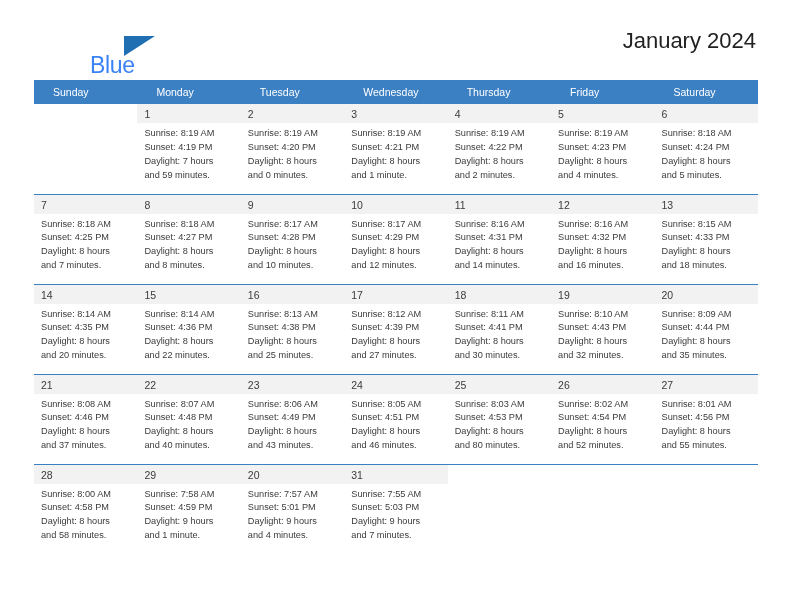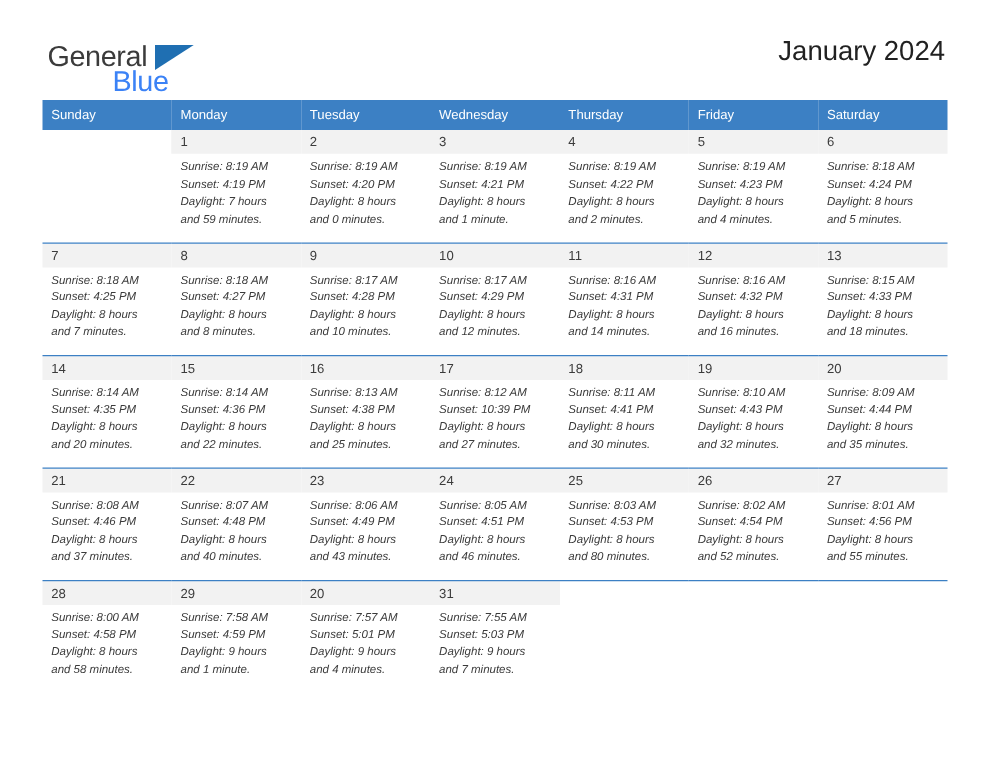--- a/index.html
+++ b/index.html
@@ -33,40 +33,39 @@
   }
   .titles { text-align: right; padding-right: 2px; }
   .cal-title { font-size: 22px; color: #212121; font-weight: normal; line-height: 1.15; }
   .cal-sub { font-size: 14px; color: #212121; margin-top: 7px; }
 
   
   table.cal { width: 724px; border-collapse: collapse; table-layout: fixed; margin-top: 10px; }
   table.cal th {
     background: #3c80c4; color: #ffffff;
     font-size: 10.5px; font-weight: normal; text-align: left;
-    padding: 6px 0 6px 7px; height: 22px;
+    padding: 6px 0 6px 19px; height: 22px;
   }
   td.day { vertical-align: top; padding: 0; border: none; height: 90px; width: 103.4px; }
   td.day.sep { border-top: 1.6px solid #3c80c4; }
   .daynum {
     background: #f2f2f2; color: #3b3b3b;
     font-size: 10.5px; padding: 4px 0 4px 7px; height: 19px;
   }
   .daynum.empty { background: #ffffff; }
-  .info { padding: 4px 6px 0 7px; font-size: 9.2px; color: #3b3b3b; line-height: 1.52; font-style: italic; }
+  .info { padding: 4px 6px 0 7px; font-size: 9.2px; color: #3b3b3b; line-height: 1.52; }
   .info div { white-space: nowrap; }
 </style>
 </head>
 <body>
 
 <div class="page">
 
   <div class="topbar">
     <div class="logo">
-      <span class="logo-general">General</span>
       <span class="logo-tri"></span>
       <span class="logo-blue">Blue</span>
     </div>
     <div class="titles">
       <div class="cal-title">January 2024</div>
     </div>
   </div>
 
   <table class="cal">
     <thead>
@@ -230,21 +229,21 @@
               <div>Sunrise: 8:13 AM</div>
               <div>Sunset: 4:38 PM</div>
               <div>Daylight: 8 hours</div>
               <div>and 25 minutes.</div>
             </div>
           </td>
           <td class="day sep">
             <div class="daynum">17</div>
             <div class="info">
               <div>Sunrise: 8:12 AM</div>
-              <div>Sunset: 10:39 PM</div>
+              <div>Sunset: 4:39 PM</div>
               <div>Daylight: 8 hours</div>
               <div>and 27 minutes.</div>
             </div>
           </td>
           <td class="day sep">
             <div class="daynum">18</div>
             <div class="info">
               <div>Sunrise: 8:11 AM</div>
               <div>Sunset: 4:41 PM</div>
               <div>Daylight: 8 hours</div>

